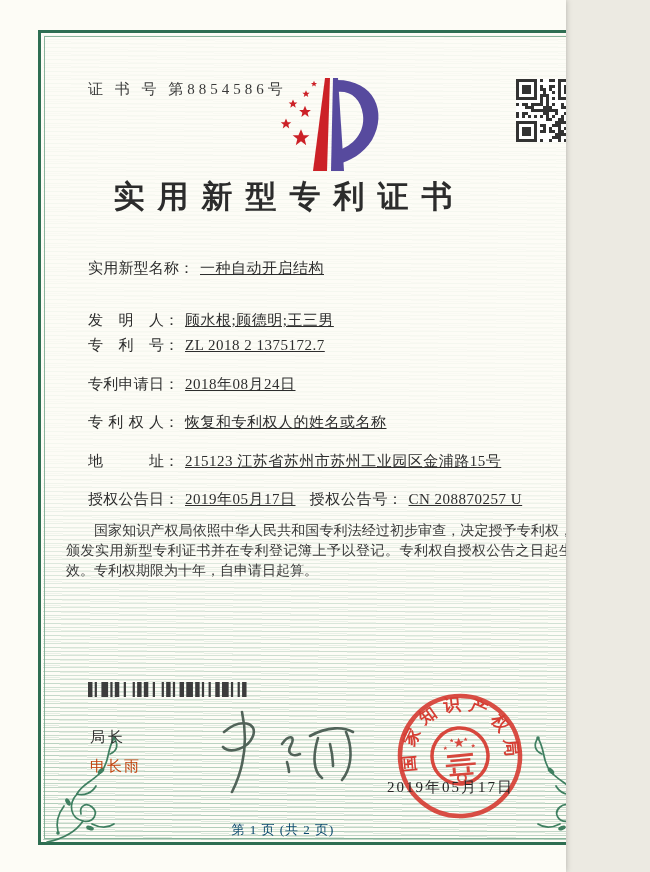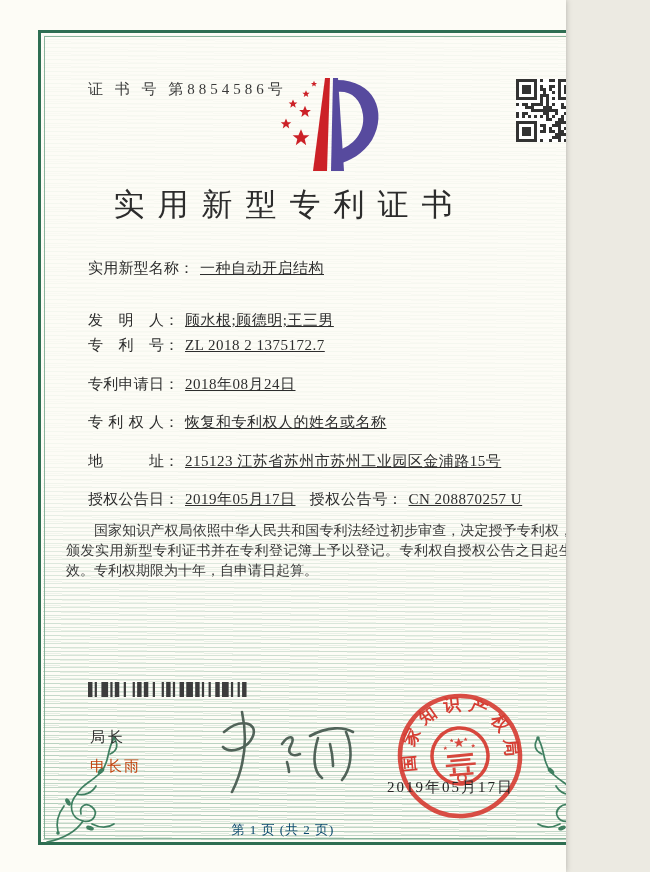--- a/index.html
+++ b/index.html
@@ -21,22 +21,22 @@
     mask-image:linear-gradient(to bottom, rgba(0,0,0,.10) 0%, rgba(0,0,0,.10) 52%,
       rgba(0,0,0,.45) 70%, rgba(0,0,0,.85) 92%, rgba(0,0,0,.9) 100%);}
   .flourish{position:absolute;width:86px;height:112px;}
   .flourish.left{left:44px;top:736px;}
   .flourish.right{left:522px;top:736px;transform:scaleX(-1);}
   
   .cert-no{position:absolute;left:88px;top:80px;font-size:15px;color:#3a3a3a;
            letter-spacing:4px;white-space:nowrap;}
   .logo{position:absolute;left:266px;top:68px;width:130px;height:115px;}
   .qr{position:absolute;left:516px;top:79px;width:63px;height:63px;}
-  .title{position:absolute;left:0;top:184px;width:100%;text-align:center;
-         font-size:31px;font-weight:400;color:#2c2c2c;letter-spacing:13px;text-indent:13px;}
+  .title{position:absolute;left:0;top:176px;width:100%;text-align:center;
+         font-size:31px;font-weight:700;color:#2c2c2c;letter-spacing:13px;text-indent:13px;}
   
   .row{position:absolute;left:88px;height:22px;line-height:22px;font-size:15px;
        color:#2d2d2d;white-space:nowrap;text-decoration:underline;}
   .lbl{display:inline-block;width:76px;text-align:justify;text-align-last:justify;
        -moz-text-align-last:justify;vertical-align:top;}
   .lbl.wide{width:91px;}
   .lbl.w78{width:78px;}
   .colon{display:inline-block;}
   .val{margin-left:6px;letter-spacing:.5px;}
   .pair2{margin-left:14px;}

